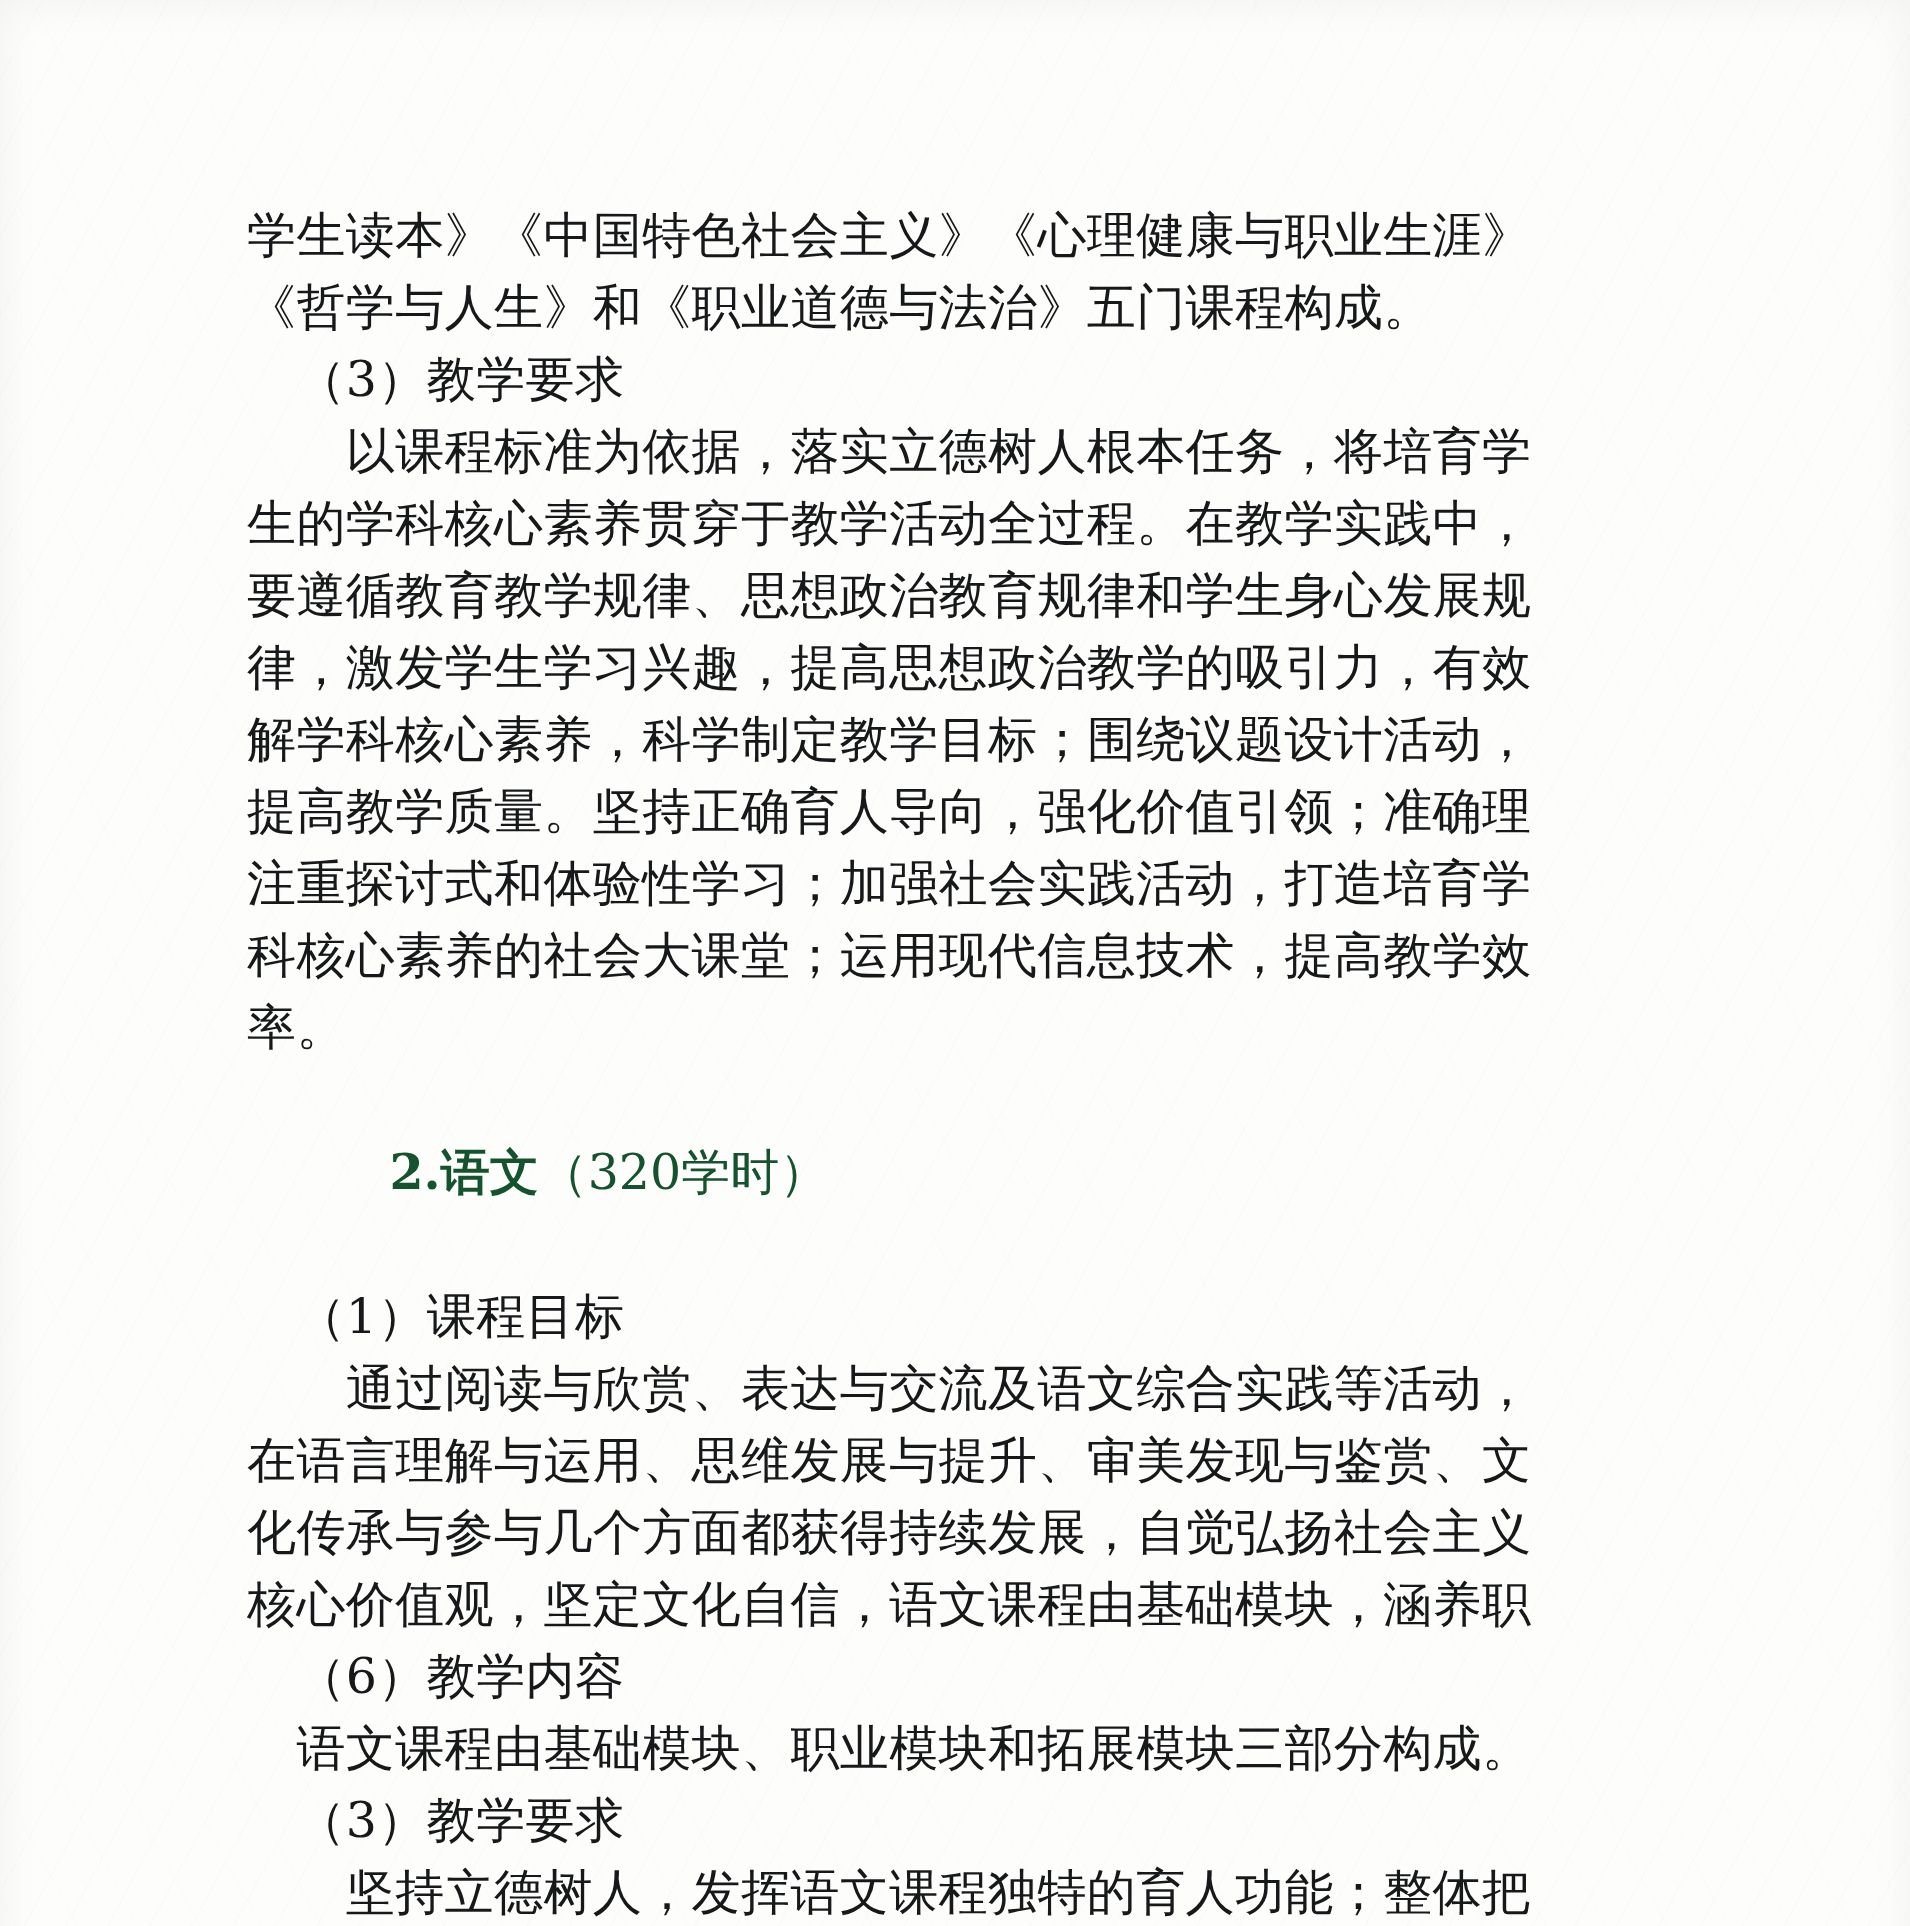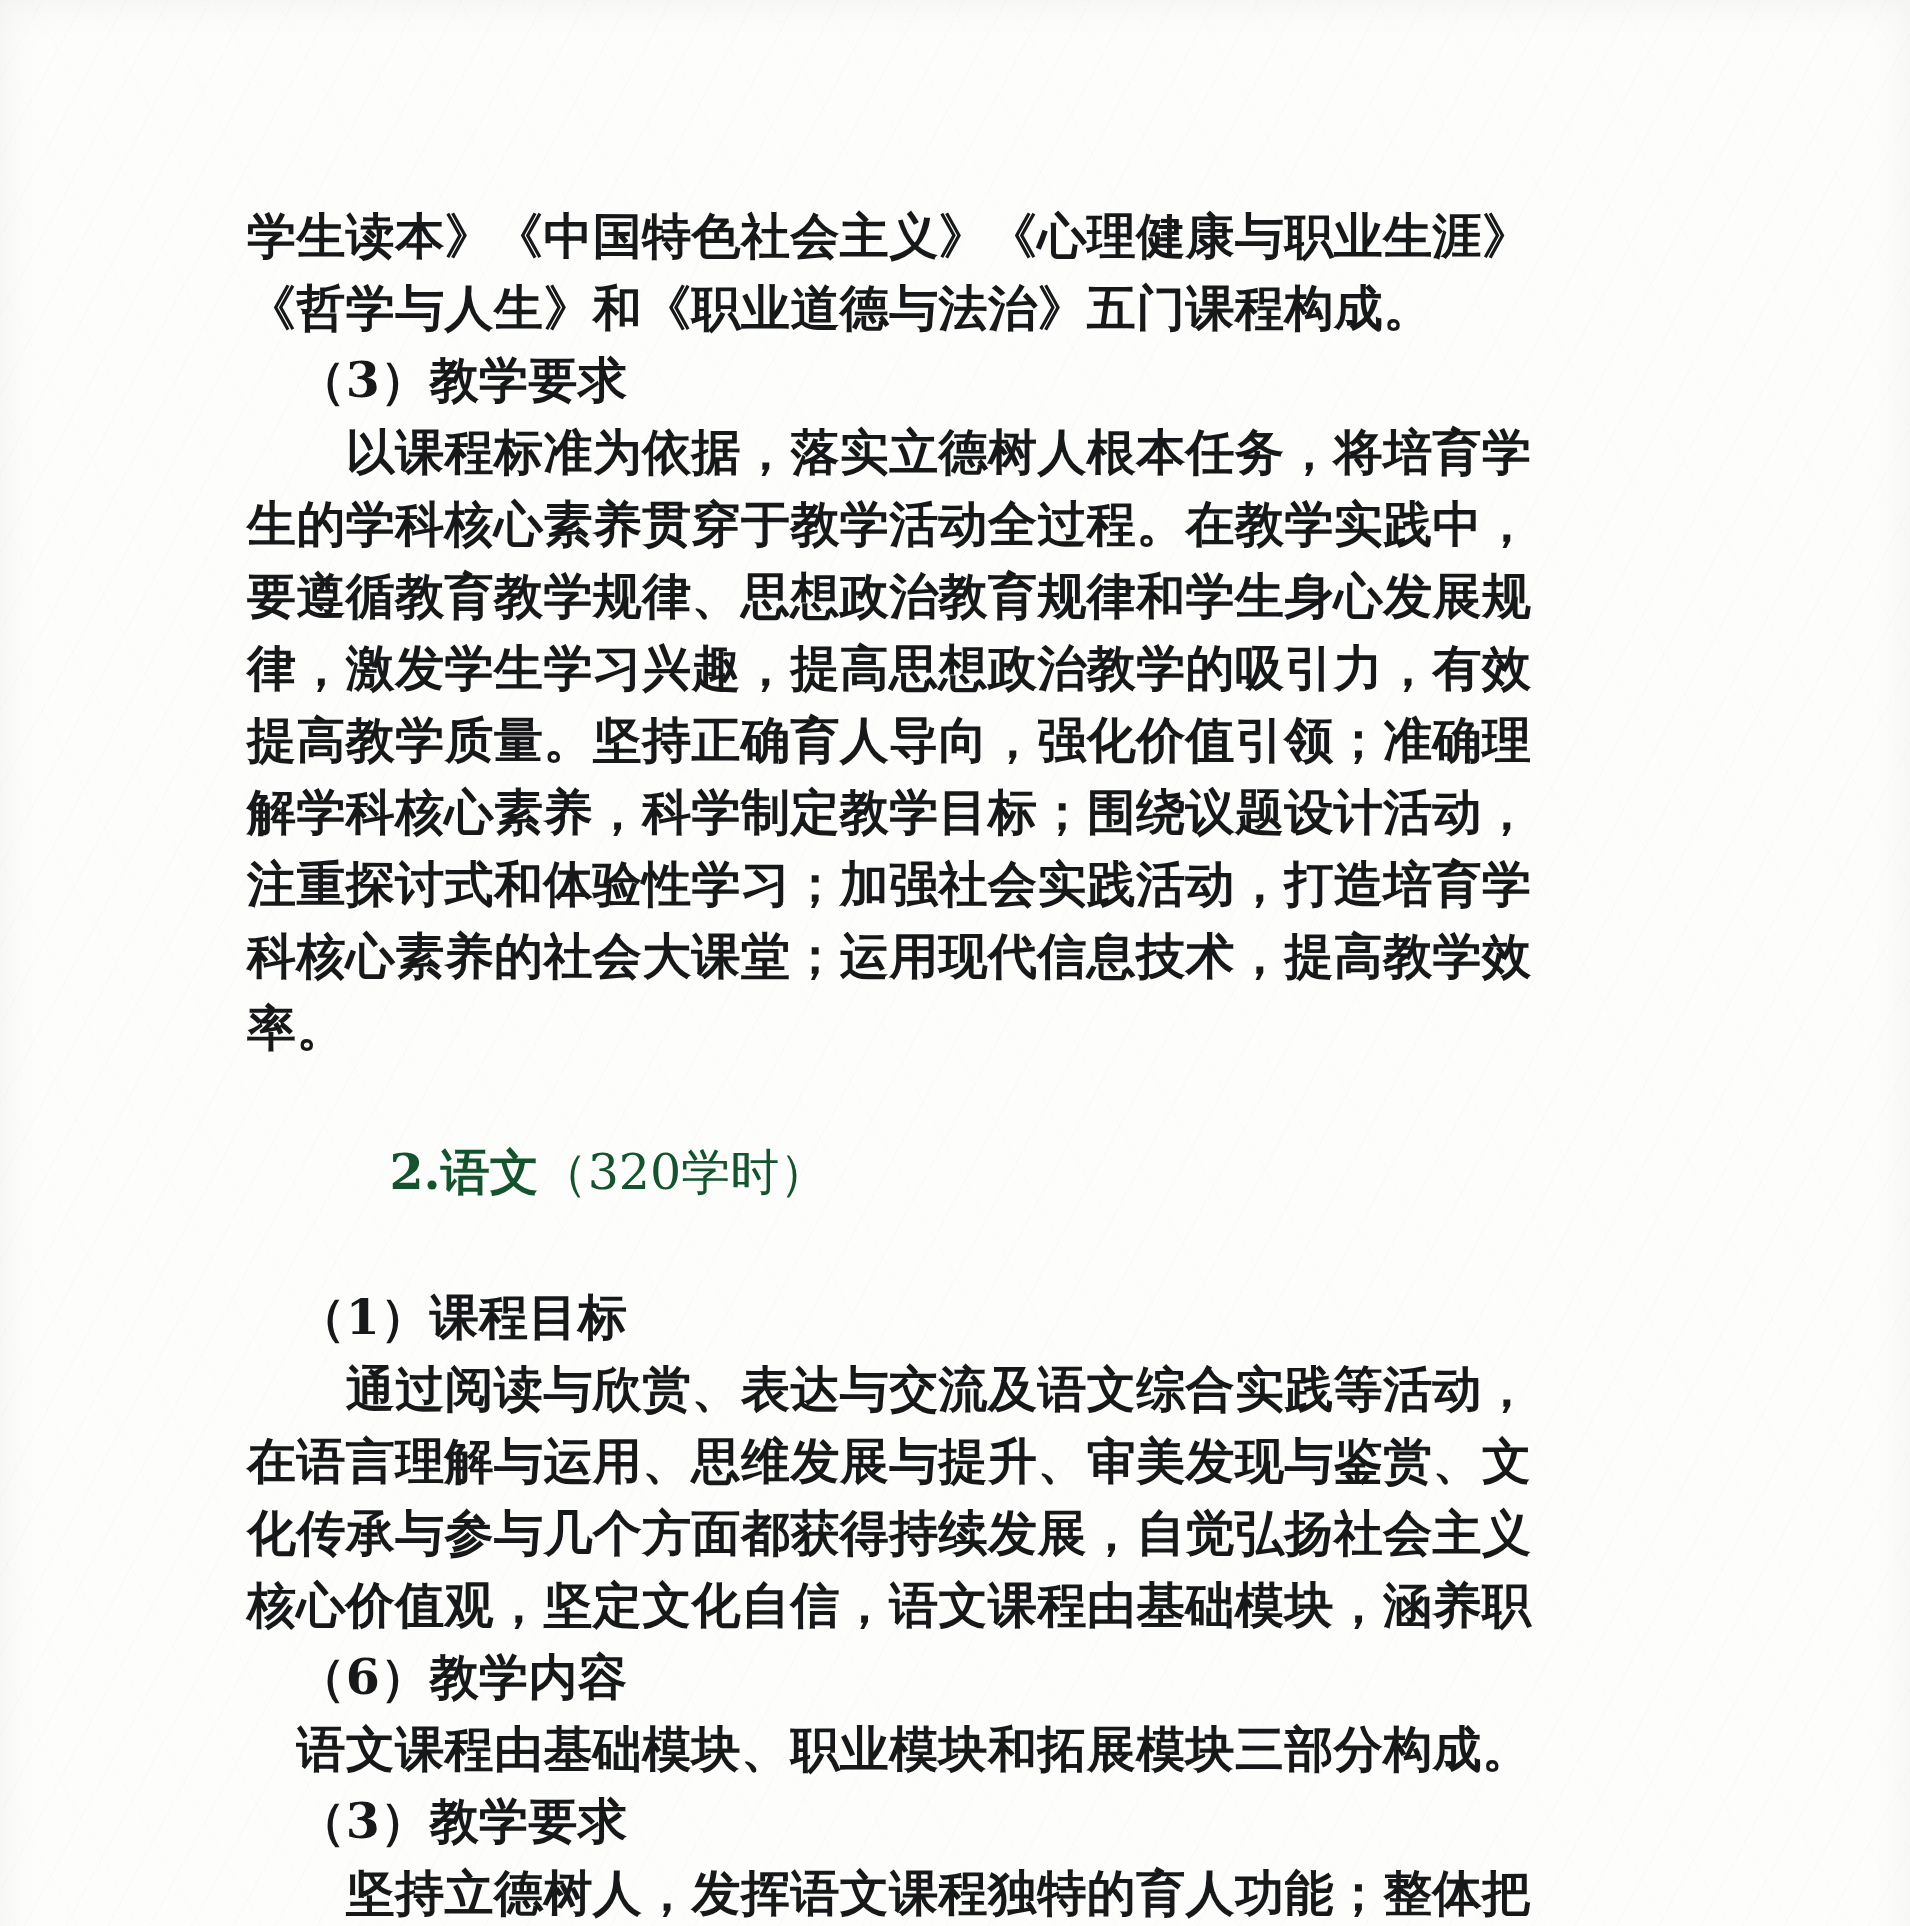--- a/index.html
+++ b/index.html
@@ -43,21 +43,21 @@
     top: 200px;
     width: 1395px;
   }
 
   .line {
     font-size: 49px;
     line-height: 72px;
     color: #16181a;
     letter-spacing: 0.4px;
     white-space: pre;
-    font-weight: 700;
+    font-weight: 400;
   }
 
   .heading-line {
     font-size: 49px;
     line-height: 72px;
     color: #14532d;
     white-space: pre;
   }
 
   .heading-line .num,
@@ -78,22 +78,22 @@
 
   <div class="content">
 
     <div class="line">学生读本》《中国特色社会主义》《心理健康与职业生涯》</div>
     <div class="line">《哲学与人生》和《职业道德与法治》五门课程构成。</div>
     <div class="line">　（3）教学要求</div>
     <div class="line">　　以课程标准为依据，落实立德树人根本任务，将培育学</div>
     <div class="line">生的学科核心素养贯穿于教学活动全过程。在教学实践中，</div>
     <div class="line">要遵循教育教学规律、思想政治教育规律和学生身心发展规</div>
     <div class="line">律，激发学生学习兴趣，提高思想政治教学的吸引力，有效</div>
+    <div class="line">解学科核心素养，科学制定教学目标；围绕议题设计活动，</div>
     <div class="line">提高教学质量。坚持正确育人导向，强化价值引领；准确理</div>
-    <div class="line">解学科核心素养，科学制定教学目标；围绕议题设计活动，</div>
     <div class="line">注重探讨式和体验性学习；加强社会实践活动，打造培育学</div>
     <div class="line">科核心素养的社会大课堂；运用现代信息技术，提高教学效</div>
     <div class="line">率。</div>
 
     <div class="heading-line">
       <span>　</span><span class="num">2.</span><span class="title">语文</span><span class="hours">（320学时）</span>
     </div>
 
     <div class="line">　（1）课程目标</div>
     <div class="line">　　通过阅读与欣赏、表达与交流及语文综合实践等活动，</div>

